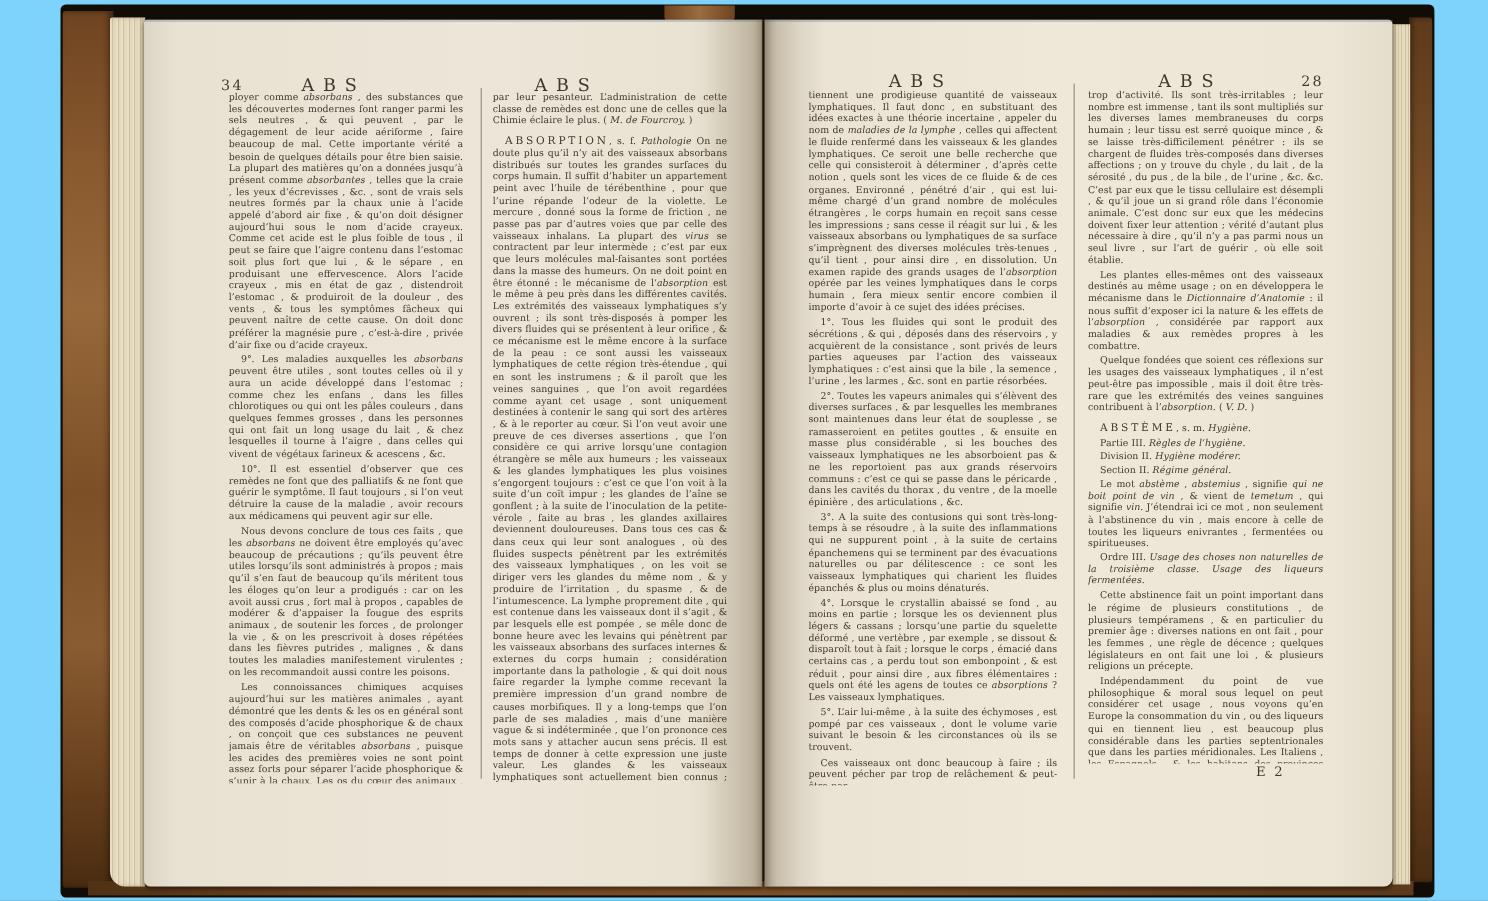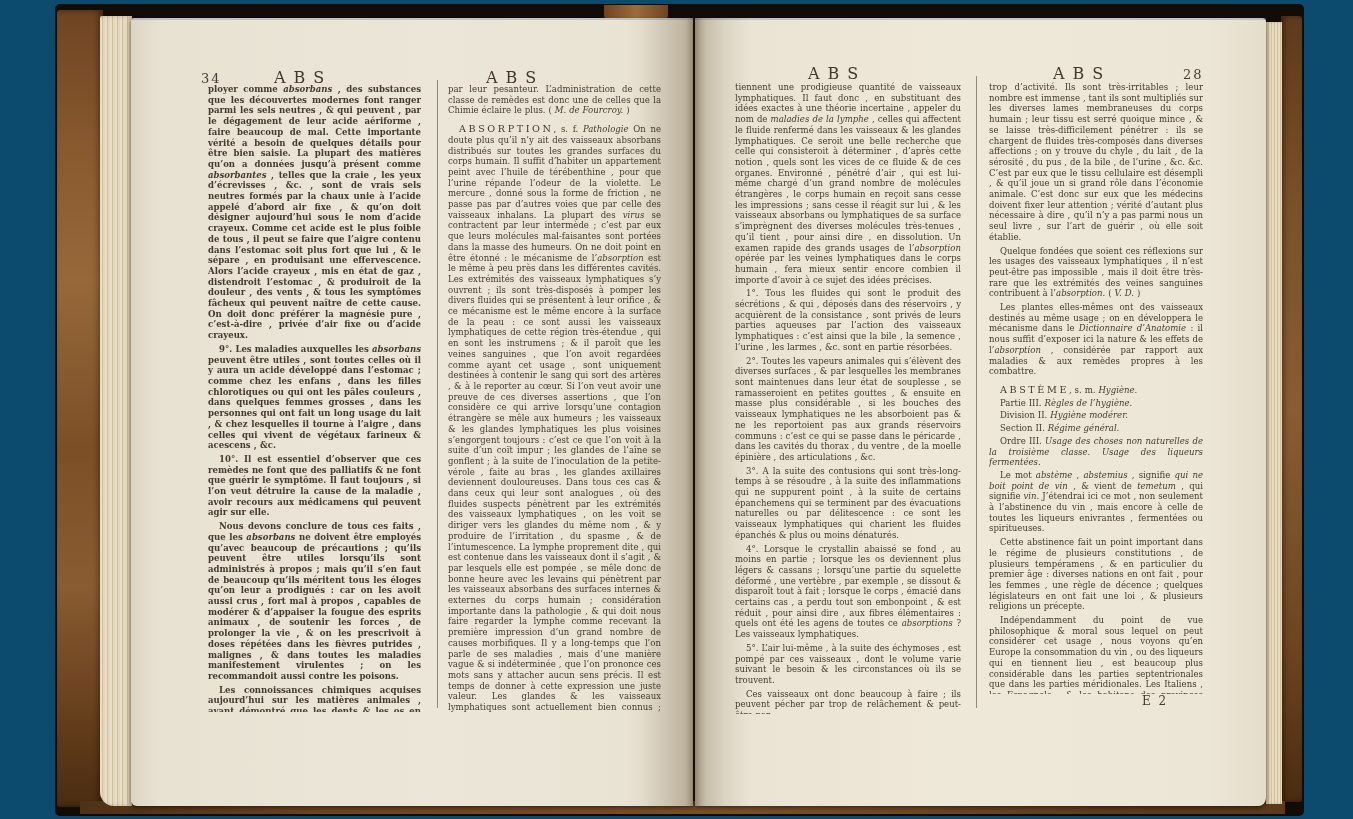--- a/index.html
+++ b/index.html
@@ -1,16 +1,16 @@
 <!DOCTYPE html>
 <html lang="fr"><head>
 <meta charset="utf-8">
 <style>
   html,body{margin:0;padding:0;background:#050505;}
-  .stage{position:relative;width:1353px;height:819px;background:#0c4a6e;overflow:hidden;
+  .stage{position:relative;width:1353px;height:819px;background:#7dd3fc;overflow:hidden;
          font-family:"DejaVu Serif","Liberation Serif",serif;}
   
   .book-base{position:absolute;left:55px;top:4px;width:1249px;height:812px;background:#120c06;border-radius:5px;}
   .cover-left{position:absolute;left:57px;top:10px;width:46px;height:797px;
       background:linear-gradient(180deg,#6e4421 0%,#8a5a2f 18%,#96683a 34%,#7c4f26 55%,#8a5c31 72%,#5e3918 92%,#4a2c11 100%);
       box-shadow:inset -4px 0 6px rgba(0,0,0,.45);border-radius:3px 0 0 3px;}
   .cover-right{position:absolute;left:1281px;top:16px;width:21px;height:786px;
       background:linear-gradient(180deg,#5d3a1b 0%,#7c5129 25%,#8a5c31 50%,#6e4421 80%,#4a2c11 100%);
       box-shadow:inset 3px 0 5px rgba(0,0,0,.4);border-radius:0 3px 3px 0;}
   .cover-bottom{position:absolute;left:80px;top:801px;width:1205px;height:13px;
@@ -57,21 +57,21 @@
   <div class="cover-right"></div>
   <div class="cover-bottom"></div>
   <div class="fore-left"></div>
   <div class="fore-right"></div>
 
   <div class="page page-left">
     <span class="pagenum" style="left:70px;top:53px;">34</span>
     <span class="runhead" style="left:143px;top:50px;">ABS</span>
     <span class="runhead" style="left:355px;top:50px;">ABS</span>
     <div class="col-rule" style="left:306px;top:62px;height:628px;"></div>
-    <div class="col" style="left:77px;top:66px;width:213px;height:628px;font-weight:bold;">
+    <div class="col" style="left:77px;top:66px;width:213px;height:628px;">
         <p>ployer comme <i>absorbans</i> , des substances que les découvertes modernes font ranger parmi les sels neutres , &amp; qui peuvent , par le dégagement de leur acide aériforme , faire beaucoup de mal. Cette importante vérité a besoin de quelques détails pour être bien saisie. La plupart des matières qu’on a données jusqu’à présent comme <i>absorbantes</i> , telles que la craie , les yeux d’écrevisses , &amp;c. , sont de vrais sels neutres formés par la chaux unie à l’acide appelé d’abord air fixe , &amp; qu’on doit désigner aujourd’hui sous le nom d’acide crayeux. Comme cet acide est le plus foible de tous , il peut se faire que l’aigre contenu dans l’estomac soit plus fort que lui , &amp; le sépare , en produisant une effervescence. Alors l’acide crayeux , mis en état de gaz , distendroit l’estomac , &amp; produiroit de la douleur , des vents , &amp; tous les symptômes fâcheux qui peuvent naître de cette cause. On doit donc préférer la magnésie pure , c’est-à-dire , privée d’air fixe ou d’acide crayeux.</p>
         <p class="item">9°. Les maladies auxquelles les <i>absorbans</i> peuvent être utiles , sont toutes celles où il y aura un acide développé dans l’estomac ; comme chez les enfans , dans les filles chlorotiques ou qui ont les pâles couleurs , dans quelques femmes grosses , dans les personnes qui ont fait un long usage du lait , &amp; chez lesquelles il tourne à l’aigre , dans celles qui vivent de végétaux farineux &amp; acescens , &amp;c.</p>
         <p class="item">10°. Il est essentiel d’observer que ces remèdes ne font que des palliatifs &amp; ne font que guérir le symptôme. Il faut toujours , si l’on veut détruire la cause de la maladie , avoir recours aux médicamens qui peuvent agir sur elle.</p>
         <p class="item">Nous devons conclure de tous ces faits , que les <i>absorbans</i> ne doivent être employés qu’avec beaucoup de précautions ; qu’ils peuvent être utiles lorsqu’ils sont administrés à propos ; mais qu’il s’en faut de beaucoup qu’ils méritent tous les éloges qu’on leur a prodigués : car on les avoit aussi crus , fort mal à propos , capables de modérer &amp; d’appaiser la fougue des esprits animaux , de soutenir les forces , de prolonger la vie , &amp; on les prescrivoit à doses répétées dans les fièvres putrides , malignes , &amp; dans toutes les maladies manifestement virulentes ; on les recommandoit aussi contre les poisons.</p>
         <p class="item">Les connoissances chimiques acquises aujourd’hui sur les matières animales , ayant démontré que les dents &amp; les os en général sont des composés d’acide phosphorique &amp; de chaux , on conçoit que ces substances ne peuvent jamais être de véritables <i>absorbans</i> , puisque les acides des premières voies ne sont point assez forts pour séparer l’acide phosphorique &amp; s’unir à la chaux. Les os du cœur des animaux , le pied d’élan , la corne de cerf calcinée , les bézoards , les os de poissons , &amp;c , ne sont donc nullement  , &amp; ils ne peuvent que nuire par leur sécheresse &amp;</p>
       </div>
     <div class="col" style="left:317px;top:66px;width:213px;height:628px;">
         <p>par leur pesanteur. L’administration de cette classe de remèdes est donc une de celles que la Chimie éclaire le plus. ( <i>M. de Fourcroy.</i> )</p>
         <p class="entry"><span class="lead">ABSORPTION</span>, s. f. <i>Pathologie</i> On ne doute plus qu’il n’y ait des vaisseaux absorbans distribués sur toutes les grandes surfaces du corps humain. Il suffit d’habiter un appartement peint avec l’huile de térébenthine , pour que l’urine répande l’odeur de la violette. Le mercure , donné sous la forme de friction , ne passe pas par d’autres voies que par celle des vaisseaux inhalans. La plupart des <i>virus</i> se contractent par leur intermède ; c’est par eux que leurs molécules mal-faisantes sont portées dans la masse des humeurs. On ne doit point en être étonné : le mécanisme de l’<i>absorption</i> est le même à peu près dans les différentes cavités. Les extrémités des vaisseaux lymphatiques s’y ouvrent ; ils sont très-disposés à pomper les divers fluides qui se présentent à leur orifice , &amp; ce mécanisme est le même encore à la surface de la peau : ce sont aussi les vaisseaux lymphatiques de cette région très-étendue , qui en sont les instrumens ; &amp; il paroît que les veines sanguines , que l’on avoit regardées comme ayant cet usage , sont uniquement destinées à contenir le sang qui sort des artères , &amp; à le reporter au cœur. Si l’on veut avoir une preuve de ces diverses assertions , que l’on considère ce qui arrive lorsqu’une contagion étrangère se mêle aux humeurs ; les vaisseaux &amp; les glandes lymphatiques les plus voisines s’engorgent toujours : c’est ce que l’on voit à la suite d’un coït impur ; les glandes de l’aîne se gonflent ; à la suite de l’inoculation de la petite-vérole , faite au bras , les glandes axillaires deviennent douloureuses. Dans tous ces cas &amp; dans ceux qui leur sont analogues , où des fluides suspects pénètrent par les extrémités des vaisseaux lymphatiques , on les voit se diriger vers les glandes du même nom , &amp; y produire de l’irritation , du spasme , &amp; de l’intumescence. La lymphe proprement dite , qui est contenue dans les vaisseaux dont il s’agit , &amp; par lesquels elle est pompée , se mêle donc de bonne heure avec les levains qui pénètrent par les vaisseaux absorbans des surfaces internes &amp; externes du corps humain ; considération importante dans la pathologie , &amp; qui doit nous faire regarder la lymphe comme recevant la première impression d’un grand nombre de causes morbifiques. Il y a long-temps que l’on parle de ses maladies , mais d’une manière vague &amp; si indéterminée , que l’on prononce ces mots sans y attacher aucun sens précis. Il est temps de donner à cette expression une juste valeur. Les glandes &amp; les vaisseaux lymphatiques sont actuellement bien connus ; ils ont été décrits par des anatomistes célèbres. Il est certain que ce système absorbant opère un grand nombre de métastases , &amp; remplit une grande partie des fonctions attribuées au tissu cellulaire , dont les lames sou-</p>
       </div>
@@ -86,28 +86,28 @@
         <p>tiennent une prodigieuse quantité de vaisseaux lymphatiques. Il faut donc , en substituant des idées exactes à une théorie incertaine , appeler du nom de <i>maladies de la lymphe</i> , celles qui affectent le fluide renfermé dans les vaisseaux &amp; les glandes lymphatiques. Ce seroit une belle recherche que celle qui consisteroit à déterminer , d’après cette notion , quels sont les vices de ce fluide &amp; de ces organes. Environné , pénétré d’air , qui est lui-même chargé d’un grand nombre de molécules étrangères , le corps humain en reçoit sans cesse les impressions ; sans cesse il réagit sur lui , &amp; les vaisseaux absorbans ou lymphatiques de sa surface s’imprègnent des diverses molécules très-tenues , qu’il tient , pour ainsi dire , en dissolution. Un examen rapide des grands usages de l’<i>absorption</i> opérée par les veines lymphatiques dans le corps humain , fera mieux sentir encore combien il importe d’avoir à ce sujet des idées précises.</p>
         <p class="item">1°. Tous les fluides qui sont le produit des sécrétions , &amp; qui , déposés dans des réservoirs , y acquièrent de la consistance , sont privés de leurs parties aqueuses par l’action des vaisseaux lymphatiques : c’est ainsi que la bile , la semence , l’urine , les larmes , &amp;c. sont en partie résorbées.</p>
         <p class="item">2°. Toutes les vapeurs animales qui s’élèvent des diverses surfaces , &amp; par lesquelles les membranes sont maintenues dans leur état de souplesse , se ramasseroient en petites gouttes , &amp; ensuite en masse plus considérable , si les bouches des vaisseaux lymphatiques ne les absorboient pas &amp; ne les reportoient pas aux grands réservoirs communs : c’est ce qui se passe dans le péricarde , dans les cavités du thorax , du ventre , de la moelle épinière , des articulations , &amp;c.</p>
         <p class="item">3°. A la suite des contusions qui sont très-long-temps à se résoudre , à la suite des inflammations qui ne suppurent point , à la suite de certains épanchemens qui se terminent par des évacuations naturelles ou par délitescence : ce sont les vaisseaux lymphatiques qui charient les fluides épanchés &amp; plus ou moins dénaturés.</p>
         <p class="item">4°. Lorsque le crystallin abaissé se fond , au moins en partie ; lorsque les os deviennent plus légers &amp; cassans ; lorsqu’une partie du squelette déformé , une vertèbre , par exemple , se dissout &amp; disparoît tout à fait ; lorsque le corps , émacié dans certains cas , a perdu tout son embonpoint , &amp; est réduit , pour ainsi dire , aux fibres élémentaires : quels ont été les agens de toutes ce <i>absorptions</i> ? Les vaisseaux lymphatiques.</p>
         <p class="item">5°. L’air lui-même , à la suite des échymoses , est pompé par ces vaisseaux , dont le volume varie suivant le besoin &amp; les circonstances où ils se trouvent.</p>
         <p class="item">Ces vaisseaux ont donc beaucoup à faire ; ils peuvent pécher par trop de relâchement &amp; peut-être par</p>
       </div>
     <div class="col" style="left:294px;top:64px;width:214px;height:612px;">
         <p>trop d’activité. Ils sont très-irritables ; leur nombre est immense , tant ils sont multipliés sur les diverses lames membraneuses du corps humain ; leur tissu est serré quoique mince , &amp; se laisse très-difficilement pénétrer : ils se chargent de fluides très-composés dans diverses affections ; on y trouve du chyle , du lait , de la sérosité , du pus , de la bile , de l’urine , &amp;c. &amp;c. C’est par eux que le tissu cellulaire est désempli , &amp; qu’il joue un si grand rôle dans l’économie animale. C’est donc sur eux que les médecins doivent fixer leur attention ; vérité d’autant plus nécessaire à dire , qu’il n’y a pas parmi nous un seul livre , sur l’art de guérir , où elle soit établie.</p>
+        <p class="item">Les plantes elles-mêmes ont des vaisseaux destinés au même usage ; on en développera le mécanisme dans le <i>Dictionnaire d’Anatomie</i> : il nous suffit d’exposer ici la nature &amp; les effets de l’<i>absorption</i> , considérée par rapport aux maladies &amp; aux remèdes propres à les combattre.</p>
         <p class="item">Quelque fondées que soient ces réflexions sur les usages des vaisseaux lymphatiques , il n’est peut-être pas impossible , mais il doit être très-rare que les extrémités des veines sanguines contribuent à l’<i>absorption</i>. ( <i>V. D.</i> )</p>
-        <p class="item">Les plantes elles-mêmes ont des vaisseaux destinés au même usage ; on en développera le mécanisme dans le <i>Dictionnaire d’Anatomie</i> : il nous suffit d’exposer ici la nature &amp; les effets de l’<i>absorption</i> , considérée par rapport aux maladies &amp; aux remèdes propres à les combattre.</p>
         <p class="entry"><span class="lead">ABSTÈME</span>, s. m. <i>Hygiène.</i></p>
         <p class="hang">Partie III. <i>Règles de l’hygiène.</i></p>
         <p class="hang">Division II. <i>Hygiène modérer.</i></p>
         <p class="hang">Section II. <i>Régime général.</i></p>
+        <p class="hang">Le mot <i>abstème</i> , <i>abstemius</i> , signifie <i>qui ne boit point de vin</i> , &amp; vient de <i>temetum</i> , qui signifie <i>vin</i>. J’étendrai ici ce mot , non seulement à l’abstinence du vin , mais encore à celle de toutes les liqueurs enivrantes , fermentées ou spiritueuses.</p>
         <p class="hang">Ordre III. <i>Usage des choses non naturelles de la troisième classe. Usage des liqueurs fermentées.</i></p>
-        <p class="hang">Le mot <i>abstème</i> , <i>abstemius</i> , signifie <i>qui ne boit point de vin</i> , &amp; vient de <i>temetum</i> , qui signifie <i>vin</i>. J’étendrai ici ce mot , non seulement à l’abstinence du vin , mais encore à celle de toutes les liqueurs enivrantes , fermentées ou spiritueuses.</p>
         <p class="item">Cette abstinence fait un point important dans le régime de plusieurs constitutions , de plusieurs tempéramens , &amp; en particulier du premier âge : diverses nations en ont fait , pour les femmes , une règle de décence ; quelques législateurs en ont fait une loi , &amp; plusieurs religions un précepte.</p>
         <p class="item">Indépendamment du point de vue philosophique &amp; moral sous lequel on peut considérer cet usage , nous voyons qu’en Europe la consommation du vin , ou des liqueurs qui en tiennent lieu , est beaucoup plus considérable dans les parties septentrionales que dans les parties méridionales. Les Italiens , les Espagnols , &amp; les habitans des provinces méridionales de la France font peu d’usage des liqueurs fermentées , beaucoup des liqueurs tempérantes &amp; rafraîchissantes ; tandis qu’en Allemagne &amp; dans nos provinces septentrionales il se</p>
       </div>
     <span class="sig" style="left:425px;top:676px;width:70px;text-align:center;">E 2</span>
   </div>
 
   <div class="gutter-shade"></div>
 </div>
 
 </body></html>

